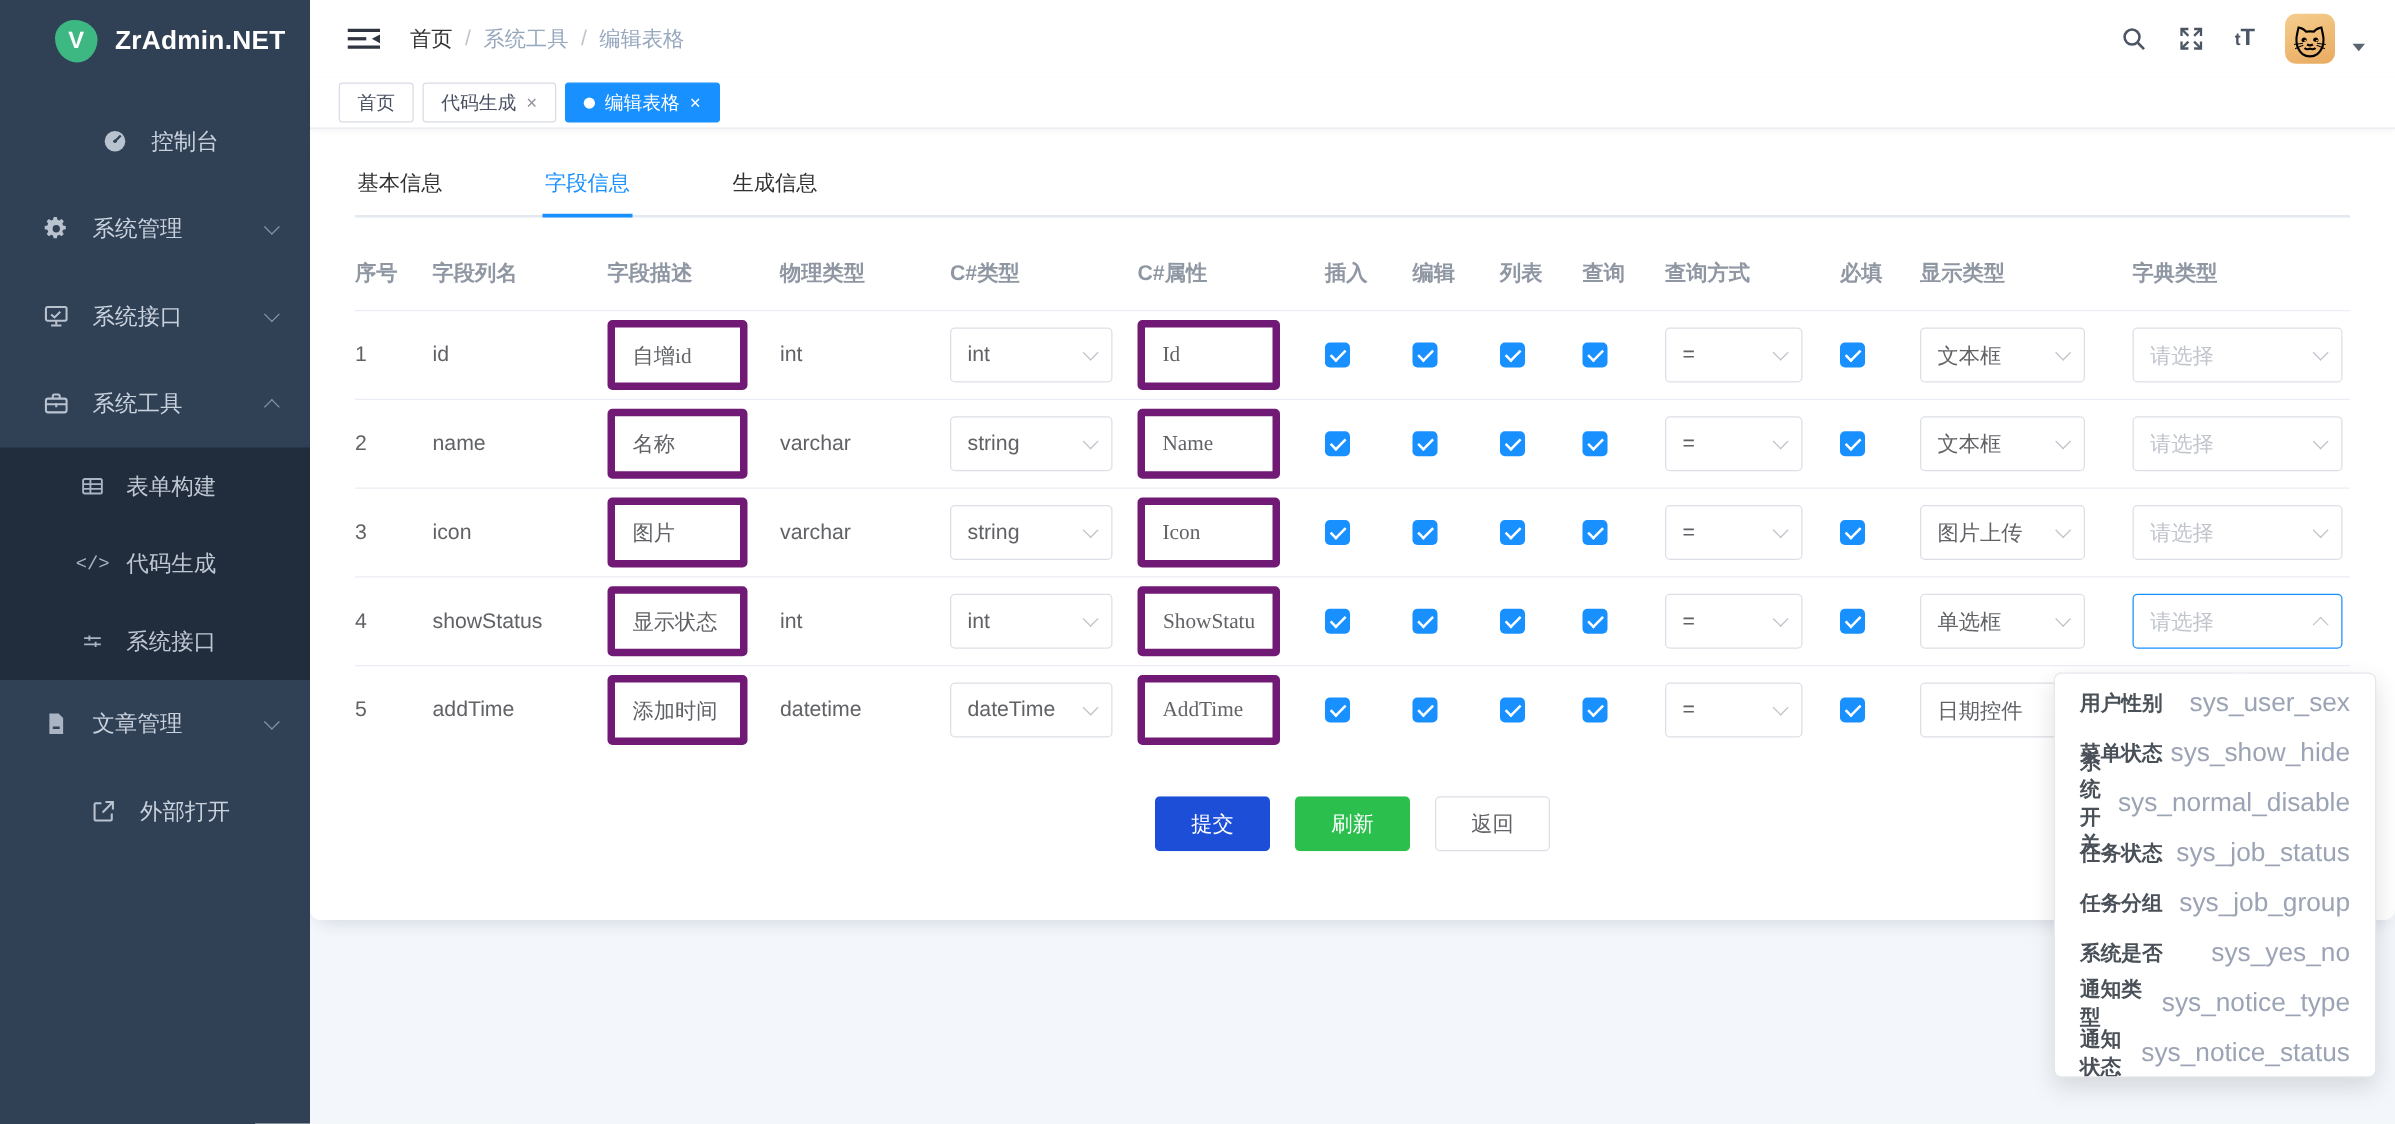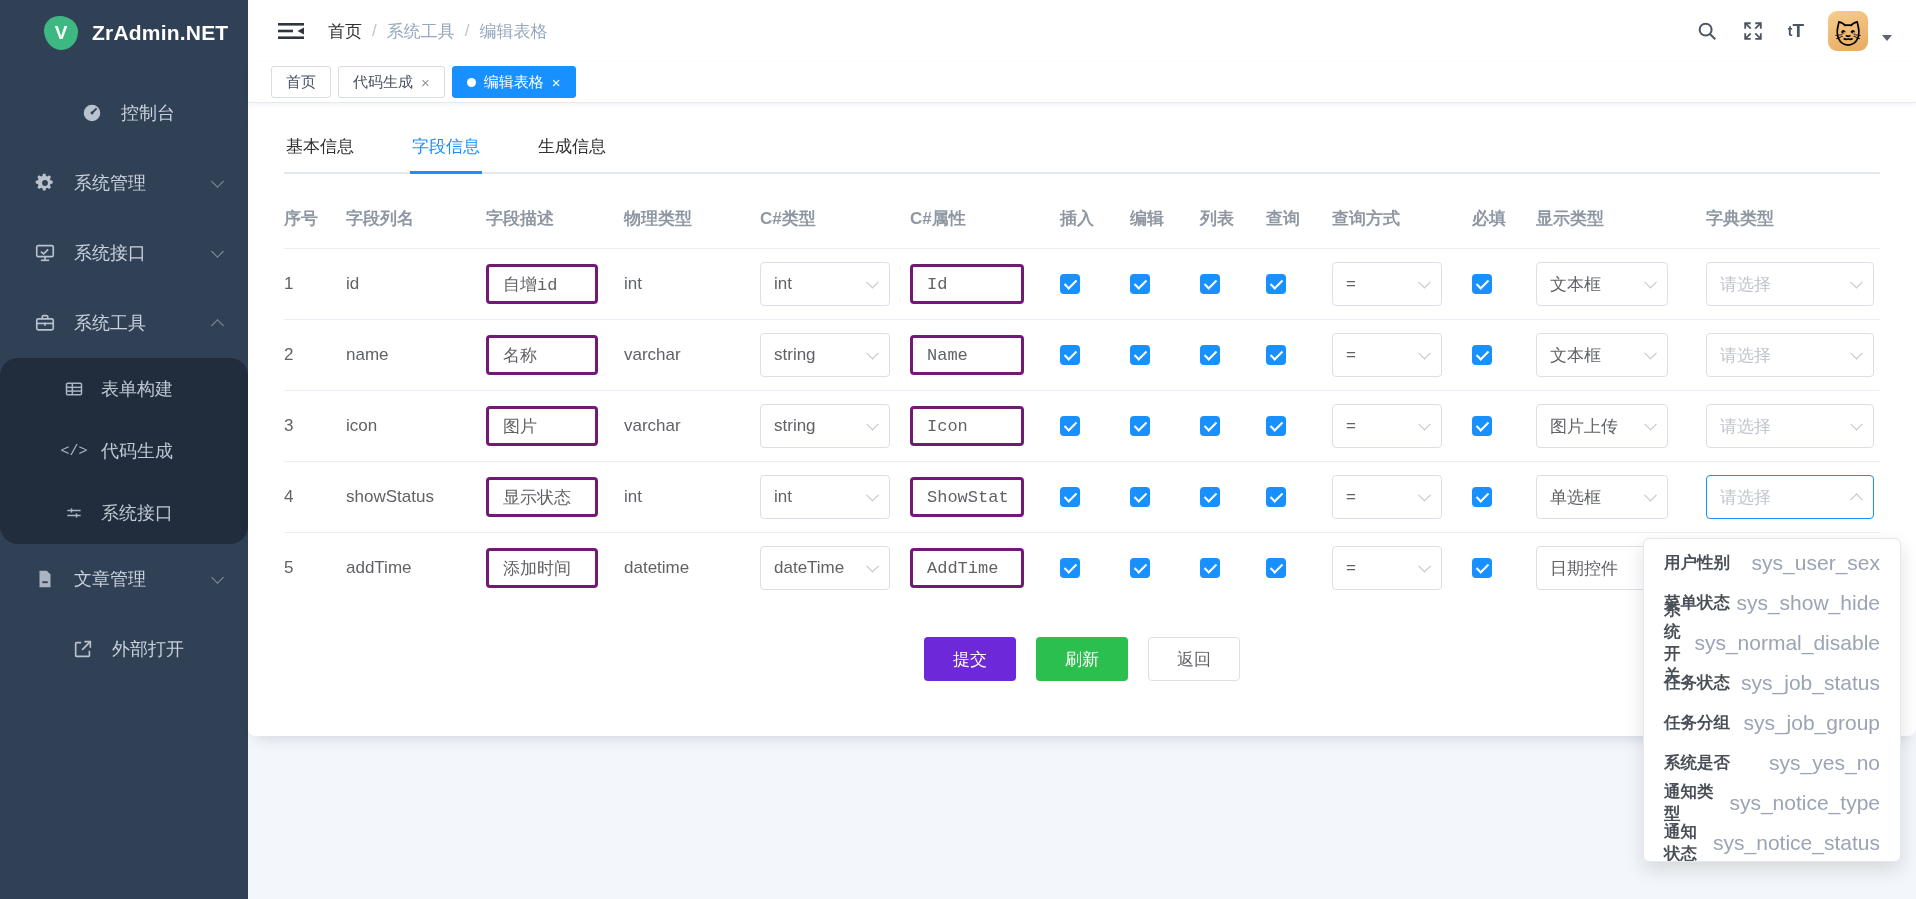--- a/index.html
+++ b/index.html
@@ -15,21 +15,21 @@
     border-radius:46% 54% 48% 52% / 42% 46% 54% 58%; }
   .logo-text { color:#ffffff; font-size:21px; font-weight:bold; letter-spacing:.2px; }
   .menu { margin-top:12px; }
   .mitem { height:70px; display:flex; align-items:center; padding:0 26px 0 32px; gap:16px;
     font-size:18px; cursor:pointer; position:relative;justify-content:center; }
   .mitem .micon { width:26px; display:flex; justify-content:center; color:#b9c2cf; }
   .mchev { width:9px; height:9px; border-right:1.6px solid #8a94a5; border-bottom:1.6px solid #8a94a5;
     margin-left:auto; }
   .mchev.down { transform:rotate(45deg); margin-top:-4px; }
   .mchev.up { transform:rotate(-135deg); margin-top:4px; }
-  .submenu { background:#212c3c;border-radius:18px; }
+  .submenu { background:#212c3c; }
   .smitem { height:62px; display:flex; align-items:center; padding-left:62px; gap:15px;
     font-size:18px; color:#bfc7d2; cursor:pointer; }
   .smitem .micon { width:24px; display:flex; justify-content:center; color:#aab4c3; }
   .code-glyph { font-family:"Liberation Mono","DejaVu Sans Mono",monospace; font-size:15px; color:#aab4c3; }
 
   
   .main { flex:1; display:flex; flex-direction:column; position:relative; }
   .navbar { height:62px; background:#fff; display:flex; align-items:center; padding:0 24px 0 30px; }
   .hamburger { margin-right:24px; cursor:pointer; display:flex; align-items:center; }
   .crumb { display:flex; align-items:center; gap:10px; font-size:17px; }
@@ -52,58 +52,58 @@
   .tag { height:32px; display:flex; align-items:center; gap:8px; padding:0 14px; font-size:15px;
     border:1px solid #d8dce5; background:#fff; color:#495060; cursor:pointer; border-radius:3px; }
   .tag .x { font-size:15px; color:#90949c; cursor:pointer; }
   .tag.active { background:#1890ff; border-color:#1890ff; color:#fff; }
   .tag.active .x { color:#fff; }
   .dot { width:9px; height:9px; border-radius:50%; background:#fff; }
 
   .card { background:#fff; margin:0; padding:22px 36px 0 36px; height:633px;
     border-radius:0 0 8px 8px; box-shadow:0 10px 14px -9px rgba(40,60,100,.20); }
 
-  .tabs { display:flex; gap:54px; border-bottom:2px solid #e4e9f0; }
+  .tabs { display:flex; gap:78px; border-bottom:2px solid #e4e9f0; }
   .tab { font-size:17px; color:#303133; padding:10px 2px 14px; cursor:pointer; position:relative; top:0; }
   .tab.active { color:#1890ff; }
   .tab.active::after { content:""; position:absolute; left:0; right:0; bottom:-2px; height:3px; background:#1890ff; }
 
   .thead, .trow { display:flex; align-items:center; }
   .thead { height:60px; margin-top:14px; font-weight:bold; color:#8f97a3; font-size:17px; }
   .trow { height:71px; border-top:1px solid #ebeef5; color:#606266; font-size:17px; }
   .trow:last-of-type { border-bottom:1px solid #ebeef5; }
   .cell { display:flex; align-items:center; }
   .c-idx{width:62px} .c-name{width:140px} .c-desc{width:138px} .c-phys{width:136px}
   .c-ctype{width:150px} .c-cprop{width:150px} .c-ins{width:70px} .c-edit{width:70px}
   .c-list{width:66px} .c-query{width:66px} .c-qm{width:140px} .c-req{width:64px}
   .c-dtype{width:170px} .c-dict{width:170px}
 
-  .inp { height:40px; width:112px; border:3px solid #701a75; border-radius:4px; padding:0 14px;
-    font-size:17px; color:#606266; font-family:Liberation Mono, monospace; outline:none; background:#fff; }
+  .inp { height:56px; width:112px; border:6px solid #701a75; border-radius:4px; padding:0 14px;
+    font-size:17px; color:#606266; font-family:Liberation Serif, serif; outline:none; background:#fff; }
   .c-cprop .inp { width:114px; }
   .sel { position:relative; height:44px; border:1px solid #dcdfe6; border-radius:4px; background:#fff;
     display:flex; align-items:center; padding:0 28px 0 13px; cursor:pointer; color:#606266; }
   .sel span { white-space:nowrap; overflow:hidden; font-size:17px; }
   .c-ctype .sel { width:130px; } .c-qm .sel { width:110px; }
   .c-dtype .sel { width:132px; } .c-dict .sel { width:168px; }
   .sel .ph { color:#c0c4cc; }
   .chev { position:absolute; right:12px; top:50%; width:9px; height:9px;
     border-right:1.6px solid #c0c4cc; border-bottom:1.6px solid #c0c4cc;
     transform:translateY(-70%) rotate(45deg); }
   .sel.open { border-color:#1890ff; }
   .sel.open .chev { transform:translateY(-20%) rotate(-135deg); }
 
   .cb { width:20px; height:20px; border-radius:4px; background:#1890ff; position:relative; cursor:pointer; }
   .cb::after { content:""; position:absolute; left:7px; top:3px; width:5px; height:10px;
     border-right:2px solid #fff; border-bottom:2px solid #fff; transform:rotate(45deg); }
 
   .btnrow { display:flex; justify-content:center; gap:20px; margin-top:34px; }
   .btn { height:44px; padding:0 28px; border-radius:4px; font-size:17px; border:1px solid transparent;
     cursor:pointer; font-family:inherit; }
-  .btn.primary { background:#6d28d9; color:#fff; }
+  .btn.primary { background:#1d4ed8; color:#fff; }
   .btn.success { background:#2bc04e; color:#fff; }
   .btn.plain { background:#fff; color:#606266; border-color:#dcdfe6; }
 
   
   .dropdown { position:absolute; left:1643px; top:538px; width:258px; height:324px; background:#fff;
     border:1px solid #e4e7ed; border-radius:6px; box-shadow:0 8px 20px rgba(0,0,0,.12); z-index:50;
     overflow:hidden; padding-top:4px; }
   .dropdown .arrow { position:absolute; left:142px; top:-6px; width:11px; height:11px; background:#fff;
     border-left:1px solid #e4e7ed; border-top:1px solid #e4e7ed; transform:rotate(45deg); }
   .ditem { height:40px; display:flex; align-items:center; justify-content:space-between;

